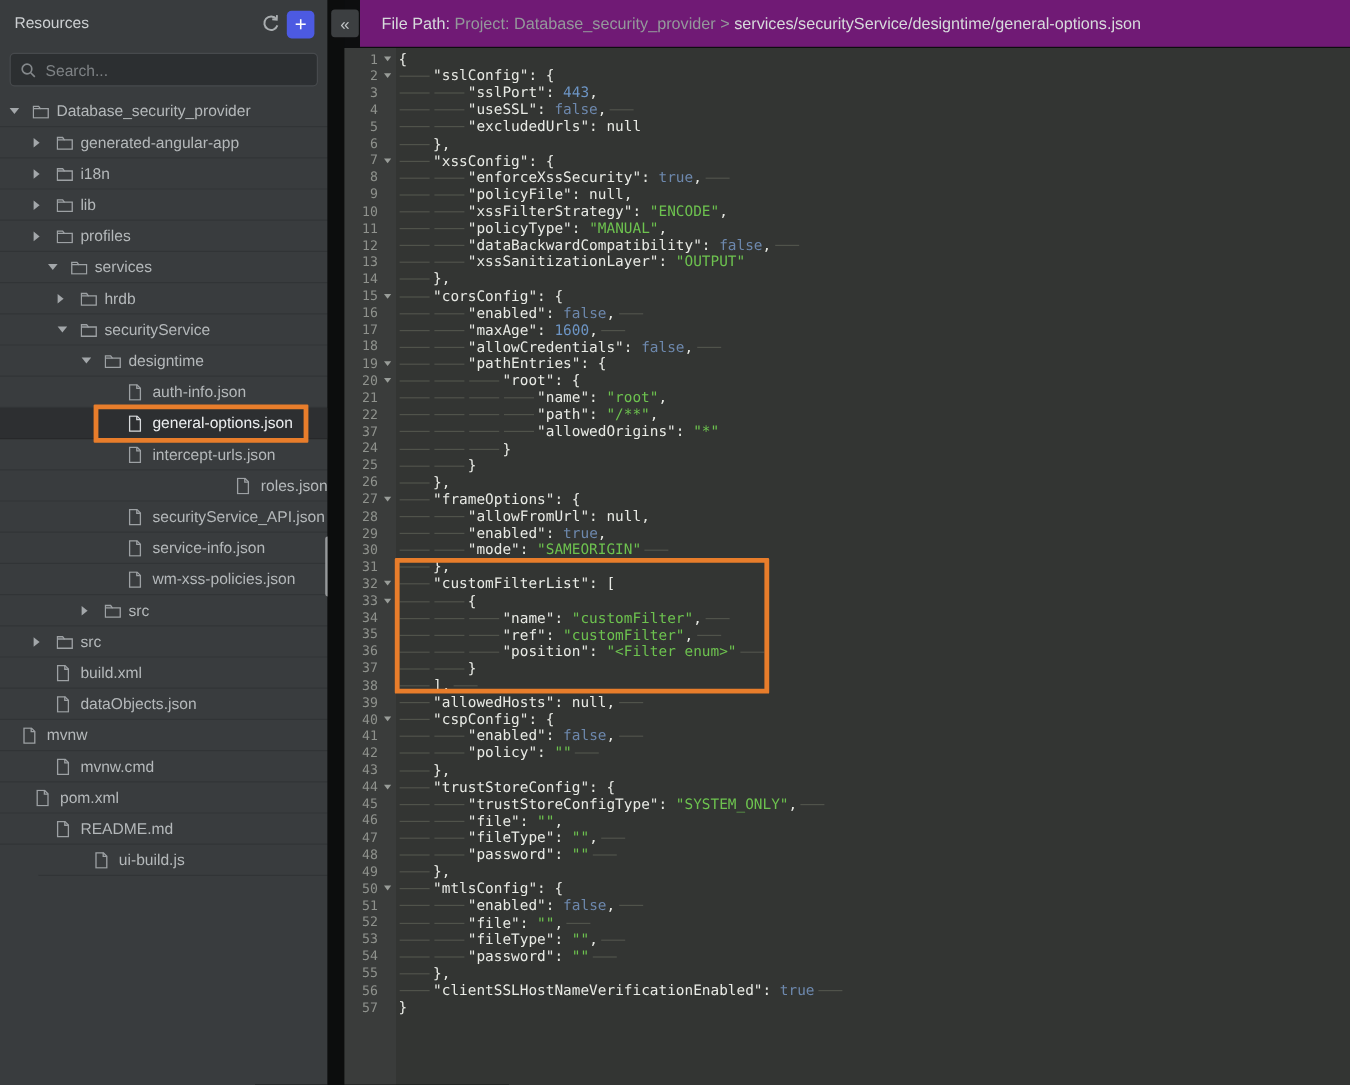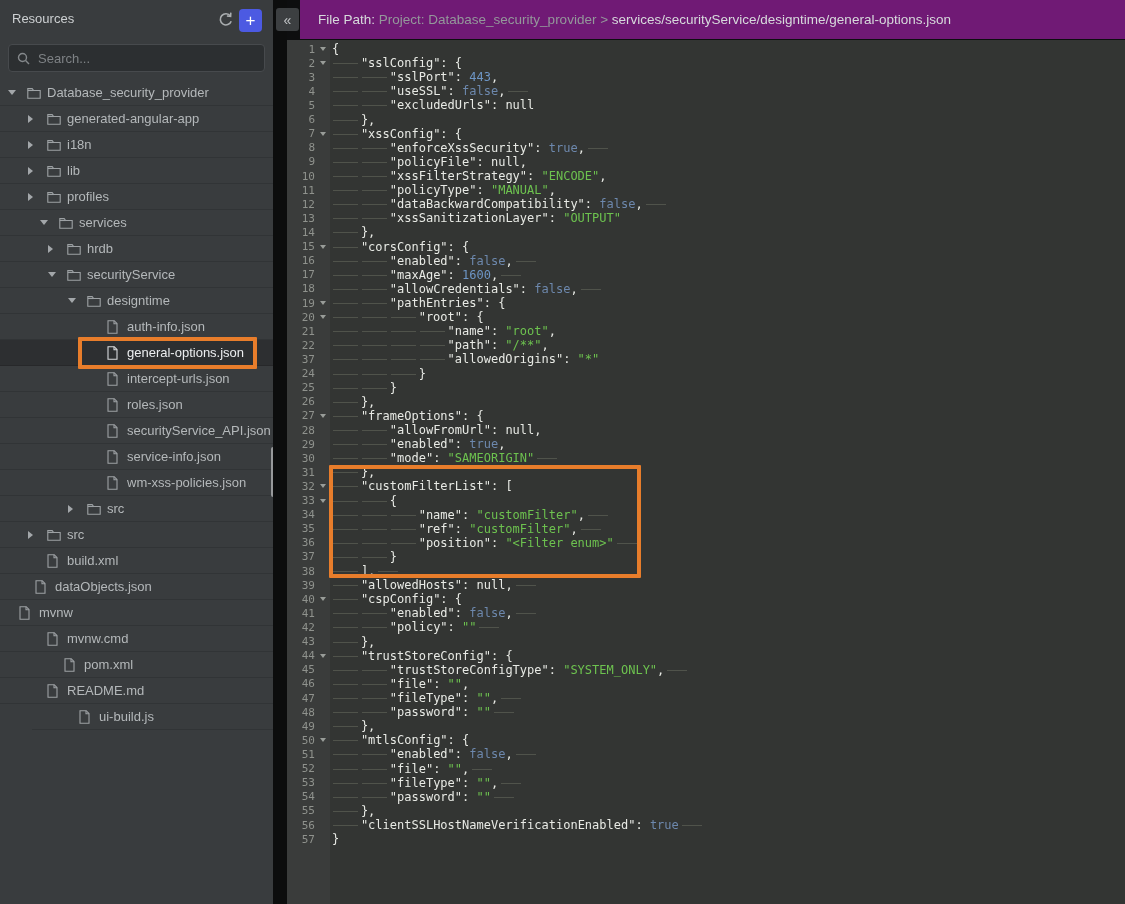--- a/index.html
+++ b/index.html
@@ -217,58 +217,58 @@
         <div class="tree-row" style="padding-left: 88px;">
           <span class="arrow-slot"></span>
           <span class="t-icon">
             <svg width="11" height="14" viewBox="0 0 11 14" fill="none" stroke="currentColor" stroke-width="1.1">
               <path d="M1 0.7 h6.2 L10 3.5 V13.3 H1 Z"></path>
               <path d="M7 0.7 V3.7 H10"></path>
             </svg>
           </span>
           <span>intercept-urls.json</span>
         </div>
+        <div class="tree-row" style="padding-left: 88px; justify-content: flex-end;">
+          <span class="arrow-slot"></span>
+          <span class="t-icon">
+            <svg width="11" height="14" viewBox="0 0 11 14" fill="none" stroke="currentColor" stroke-width="1.1">
+              <path d="M1 0.7 h6.2 L10 3.5 V13.3 H1 Z"></path>
+              <path d="M7 0.7 V3.7 H10"></path>
+            </svg>
+          </span>
+          <span>roles.json</span>
+        </div>
         <div class="tree-row" style="padding-left: 88px;">
           <span class="arrow-slot"></span>
           <span class="t-icon">
             <svg width="11" height="14" viewBox="0 0 11 14" fill="none" stroke="currentColor" stroke-width="1.1">
               <path d="M1 0.7 h6.2 L10 3.5 V13.3 H1 Z"></path>
               <path d="M7 0.7 V3.7 H10"></path>
             </svg>
           </span>
-          <span>roles.json</span>
+          <span>securityService_API.json</span>
         </div>
         <div class="tree-row" style="padding-left: 88px;">
           <span class="arrow-slot"></span>
           <span class="t-icon">
             <svg width="11" height="14" viewBox="0 0 11 14" fill="none" stroke="currentColor" stroke-width="1.1">
               <path d="M1 0.7 h6.2 L10 3.5 V13.3 H1 Z"></path>
               <path d="M7 0.7 V3.7 H10"></path>
             </svg>
           </span>
-          <span>securityService_API.json</span>
+          <span>service-info.json</span>
         </div>
         <div class="tree-row" style="padding-left: 88px;">
           <span class="arrow-slot"></span>
           <span class="t-icon">
             <svg width="11" height="14" viewBox="0 0 11 14" fill="none" stroke="currentColor" stroke-width="1.1">
               <path d="M1 0.7 h6.2 L10 3.5 V13.3 H1 Z"></path>
               <path d="M7 0.7 V3.7 H10"></path>
             </svg>
           </span>
-          <span>service-info.json</span>
-        </div>
-        <div class="tree-row" style="padding-left: 88px;">
-          <span class="arrow-slot"></span>
-          <span class="t-icon">
-            <svg width="11" height="14" viewBox="0 0 11 14" fill="none" stroke="currentColor" stroke-width="1.1">
-              <path d="M1 0.7 h6.2 L10 3.5 V13.3 H1 Z"></path>
-              <path d="M7 0.7 V3.7 H10"></path>
-            </svg>
-          </span>
           <span>wm-xss-policies.json</span>
         </div>
         <div class="tree-row" style="padding-left: 68px;">
           <span class="arrow-slot">
             <span class="tri-right"></span>
           </span>
           <span class="t-icon">
             <svg width="14" height="12" viewBox="0 0 14 12" fill="none" stroke="currentColor" stroke-width="1.1">
               <path d="M0.8 11.2 V1.6 h4.4 l1.4 1.9 h6.6 v7.7 Z"></path>
               <path d="M0.8 3.5 h6"></path>
@@ -291,21 +291,21 @@
         <div class="tree-row" style="padding-left: 28px;">
           <span class="arrow-slot"></span>
           <span class="t-icon">
             <svg width="11" height="14" viewBox="0 0 11 14" fill="none" stroke="currentColor" stroke-width="1.1">
               <path d="M1 0.7 h6.2 L10 3.5 V13.3 H1 Z"></path>
               <path d="M7 0.7 V3.7 H10"></path>
             </svg>
           </span>
           <span>build.xml</span>
         </div>
-        <div class="tree-row" style="padding-left: 16px;">
+        <div class="tree-row" style="padding-left: 28px;">
           <span class="arrow-slot"></span>
           <span class="t-icon">
             <svg width="11" height="14" viewBox="0 0 11 14" fill="none" stroke="currentColor" stroke-width="1.1">
               <path d="M1 0.7 h6.2 L10 3.5 V13.3 H1 Z"></path>
               <path d="M7 0.7 V3.7 H10"></path>
             </svg>
           </span>
           <span>dataObjects.json</span>
         </div>
         <div class="tree-row" style=" align-items: center;">
@@ -321,21 +321,21 @@
         <div class="tree-row" style="padding-left: 28px;">
           <span class="arrow-slot"></span>
           <span class="t-icon">
             <svg width="11" height="14" viewBox="0 0 11 14" fill="none" stroke="currentColor" stroke-width="1.1">
               <path d="M1 0.7 h6.2 L10 3.5 V13.3 H1 Z"></path>
               <path d="M7 0.7 V3.7 H10"></path>
             </svg>
           </span>
           <span>mvnw.cmd</span>
         </div>
-        <div class="tree-row" style="padding-left: 45px;">
+        <div class="tree-row" style="padding-left: 11px;">
           <span class="arrow-slot"></span>
           <span class="t-icon">
             <svg width="11" height="14" viewBox="0 0 11 14" fill="none" stroke="currentColor" stroke-width="1.1">
               <path d="M1 0.7 h6.2 L10 3.5 V13.3 H1 Z"></path>
               <path d="M7 0.7 V3.7 H10"></path>
             </svg>
           </span>
           <span>pom.xml</span>
         </div>
         <div class="tree-row" style="padding-left: 28px;">

